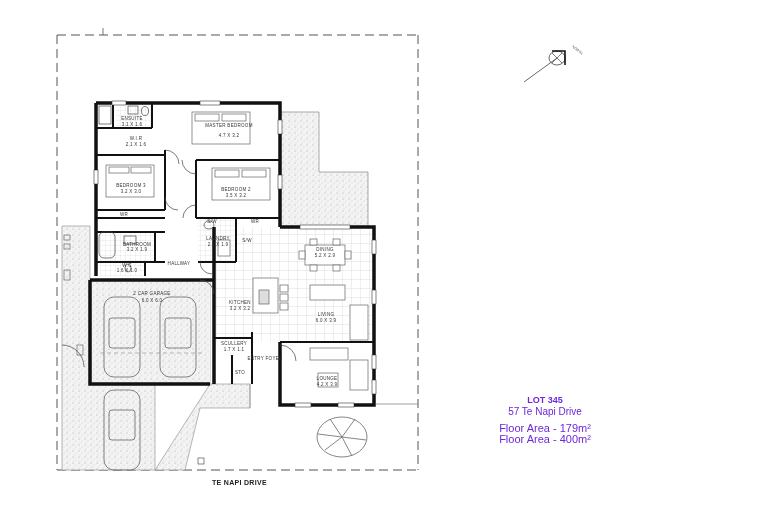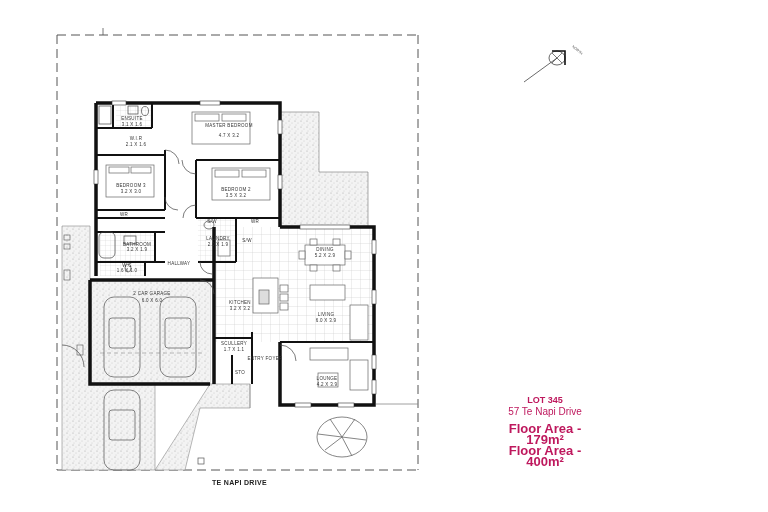--- a/index.html
+++ b/index.html
@@ -1,22 +1,22 @@
 <!DOCTYPE html>
 <html><head>
 <meta charset="utf-8">
 <style>
   html, body { margin: 0; padding: 0; background: #ffffff; }
   body { width: 768px; height: 512px; position: relative; overflow: hidden; font-family: "Liberation Sans", sans-serif; }
   svg.plan { position: absolute; left: 0; top: 0; }
   .room-label { font-family: "Liberation Sans", sans-serif; font-size: 4.5px; fill: #333; text-anchor: middle; letter-spacing: 0.3px; }
-  .info { position: absolute; left: 490px; top: 395px; width: 110px; text-align: center; color: #be185d; }
+  .info { position: absolute; left: 490px; top: 395px; width: 110px; text-align: center; color: #6d28d9; }
   .info .lot { font-size: 9px; font-weight: bold; line-height: 11px; }
   .info .addr { font-size: 10px; line-height: 11px; }
-  .info .area { font-size: 13px; font-weight: bold; line-height: 11px; }
+  .info .area { font-size: 11px; font-weight: normal; line-height: 11px; }
   .info .gap { height: 6px; }
   .street { position: absolute; left: 212px; top: 479px; font-size: 7px; font-weight: bold; color: #222; letter-spacing: 0.3px; }
 </style>
 </head>
 <body>
 
 <svg class="plan" width="768" height="512" viewBox="0 0 768 512">
   <defs>
     <pattern id="stipple" width="6" height="6" patternUnits="userSpaceOnUse">
       <rect width="6" height="6" fill="#f3f3f3"></rect>

